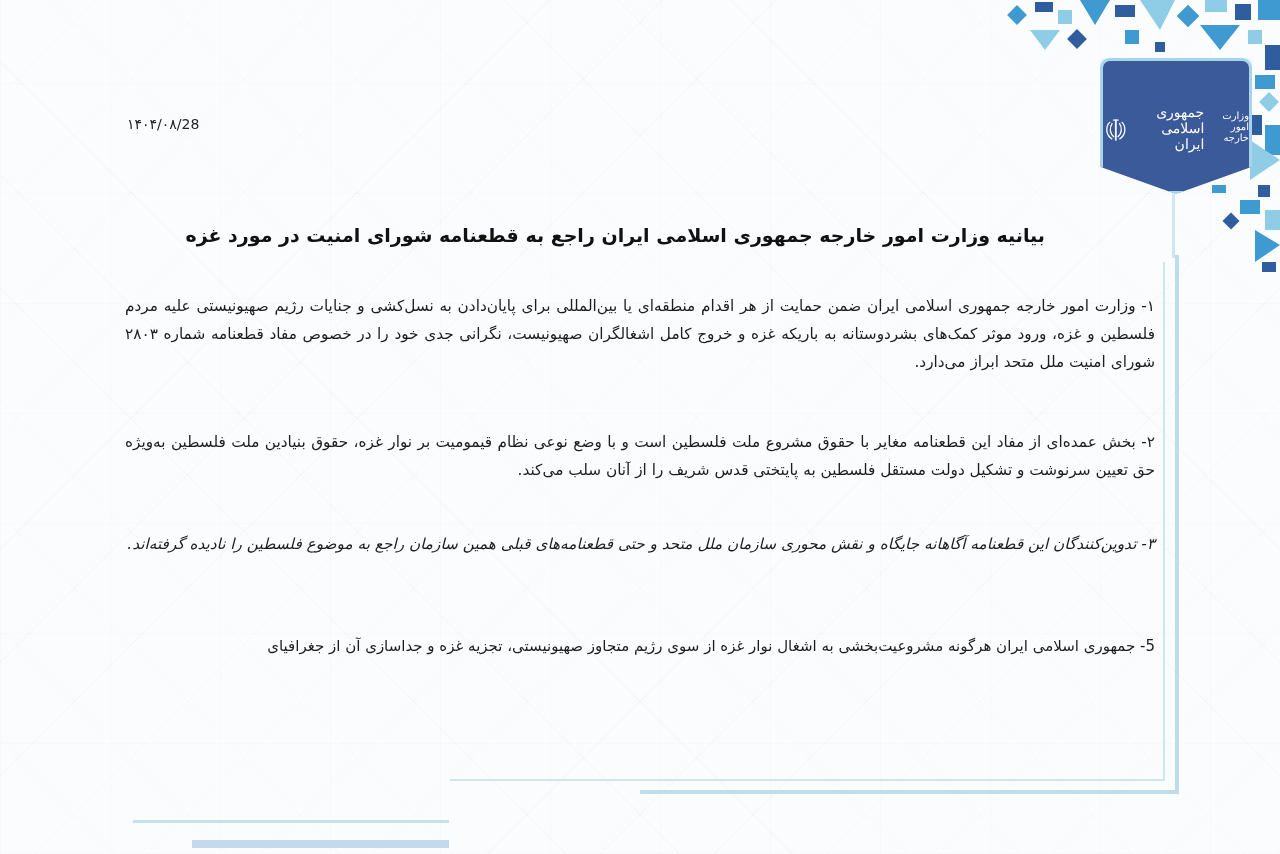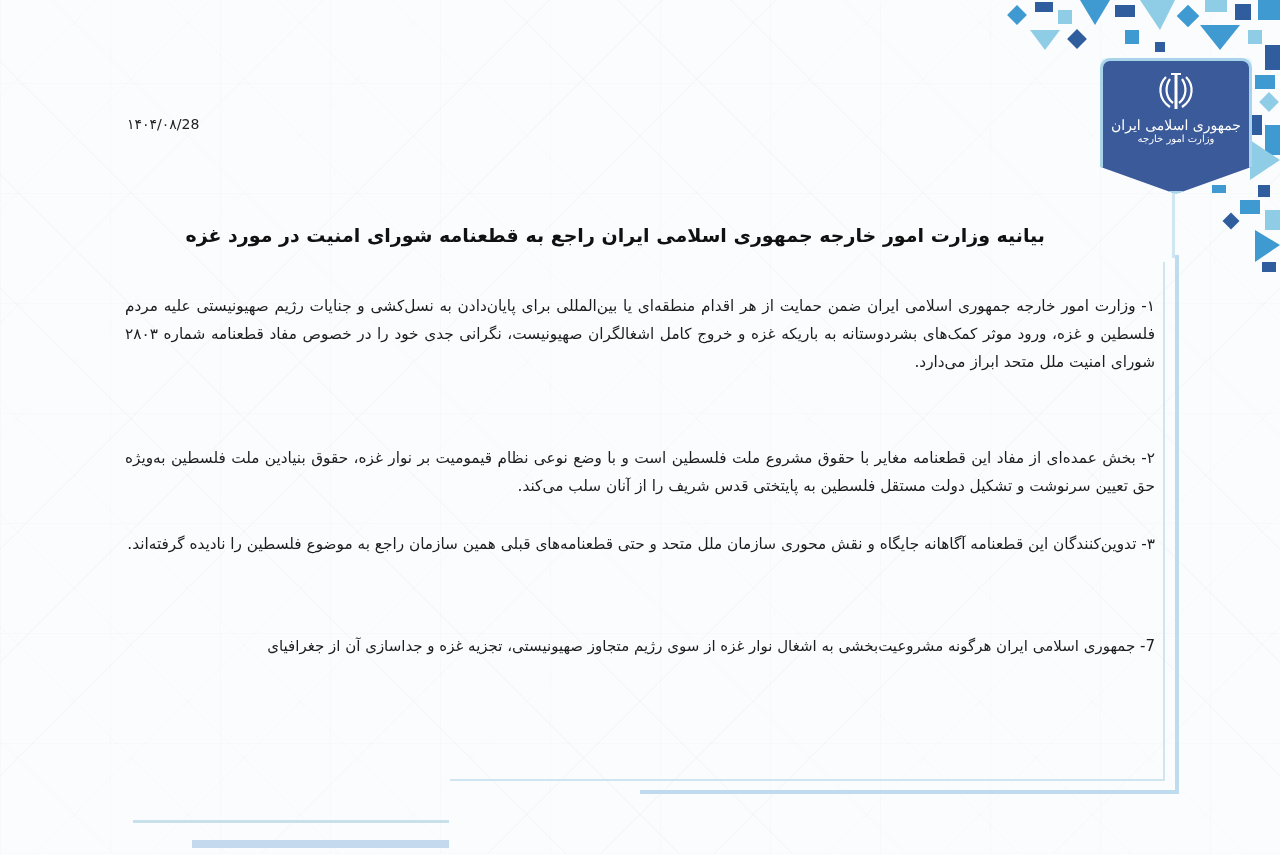--- a/index.html
+++ b/index.html
@@ -27,21 +27,21 @@
     .fl-left-bottom2 { left: 192px; top: 840px; width: 257px; height: 8px; background:#c4d9ee; }
 
     
     .ornament { position: absolute; right: 0; top: 0; width: 280px; height: 280px; }
 
     .emblem {
       position: absolute; left: 1100px; top: 58px; width: 146px; height: 130px;
       background: #3b5a9a; border: 3px solid #a8d3ea;
       border-radius: 10px 10px 6px 6px;
       box-shadow: 0 0 0 2px #e8f4fa;
-      display: flex; flex-direction: column; align-items: center;
+      display: flex; align-items: center;
       clip-path: polygon(0 0, 100% 0, 100% 80%, 50% 100%, 0 80%);
     }
     .emblem-symbol { margin-top: 8px; width: 44px; height: 44px; }
     .emblem-title { color: #ffffff; font-family: "DejaVu Serif", serif; font-size: 14px; margin-top: 4px; direction: rtl; }
     .emblem-sub { color: #ffffff; font-family: "DejaVu Serif", serif; font-size: 10px; margin-top: 0; direction: rtl; }
     .emblem-stem { position:absolute; left: 1172px; top: 188px; width: 3px; height: 70px; background: #cfe6f3; }
 
     .date {
       position: absolute; left: 127px; top: 116px;
       font-size: 14px; color: #222; direction: ltr;
@@ -51,22 +51,22 @@
       font-family: "DejaVu Sans", sans-serif; font-weight: bold;
       font-size: 19px; text-align: right; direction: rtl; color: #111;
       white-space: nowrap;
     }
     .body-text {
       position: absolute; left: 125px; width: 1030px;
       direction: rtl; text-align: justify; text-align-last: right;
       font-size: 15.3px; line-height: 28px; color: #1d1d1d;
     }
     .p1 { top: 292px; }
-    .p2 { top: 444px; }
-    .p3 { top: 530px; }
+    .p2 { top: 428px; }
+    .p3 { top: 530px; font-style: italic; }
     .p4 { top: 632px; white-space: nowrap; overflow: hidden; font-size: 15px; letter-spacing: -0.2px; }
   </style>
 </head>
 <body>
 
 <div class="bg-pattern"></div>
 
 <svg class="ornament" viewBox="0 0 280 280">
   <g>
     <rect x="10" y="8" width="14" height="14" fill="#3e9ad0" transform="rotate(45 17 15)"></rect>
@@ -118,20 +118,20 @@
   <div class="emblem-sub">وزارت امور خارجه</div>
 </div>
 
 <div class="date">۱۴۰۴/۰۸/28</div>
 
 <div class="title">بیانیه وزارت امور خارجه جمهوری اسلامی ایران راجع به قطعنامه شورای امنیت در مورد غزه</div>
 
 <div class="body-text p1">۱- وزارت امور خارجه جمهوری اسلامی ایران ضمن حمایت از هر اقدام منطقه‌ای یا بین‌المللی برای پایان‌دادن به نسل‌کشی و جنایات رژیم صهیونیستی علیه مردم فلسطین و غزه، ورود موثر کمک‌های بشردوستانه به باریکه غزه و خروج کامل اشغالگران صهیونیست، نگرانی جدی خود را در خصوص مفاد قطعنامه شماره ۲۸۰۳ شورای امنیت ملل متحد ابراز می‌دارد.</div>
 <div class="body-text p2">۲- بخش عمده‌ای از مفاد این قطعنامه مغایر با حقوق مشروع ملت فلسطین است و با وضع نوعی نظام قیمومیت بر نوار غزه، حقوق بنیادین ملت فلسطین به‌ویژه حق تعیین سرنوشت و تشکیل دولت مستقل فلسطین به پایتختی قدس شریف را از آنان سلب می‌کند.</div>
 <div class="body-text p3">۳- تدوین‌کنندگان این قطعنامه آگاهانه جایگاه و نقش محوری سازمان ملل متحد و حتی قطعنامه‌های قبلی همین سازمان راجع به موضوع فلسطین را نادیده گرفته‌اند.</div>
-<div class="body-text p4">7- جمهوری اسلامی ایران هرگونه مشروعیت‌بخشی به اشغال نوار غزه از سوی رژیم متجاوز صهیونیستی، تجزیه غزه و جداسازی آن از جغرافیای</div>
+<div class="body-text p4">5- جمهوری اسلامی ایران هرگونه مشروعیت‌بخشی به اشغال نوار غزه از سوی رژیم متجاوز صهیونیستی، تجزیه غزه و جداسازی آن از جغرافیای</div>
 
 <div class="frame-line fl-right-inner"></div>
 <div class="frame-line fl-right-outer"></div>
 <div class="frame-line fl-bottom-inner"></div>
 <div class="frame-line fl-bottom-outer"></div>
 <div class="frame-line fl-left-bottom1"></div>
 <div class="frame-line fl-left-bottom2"></div>
 
 </body></html>

